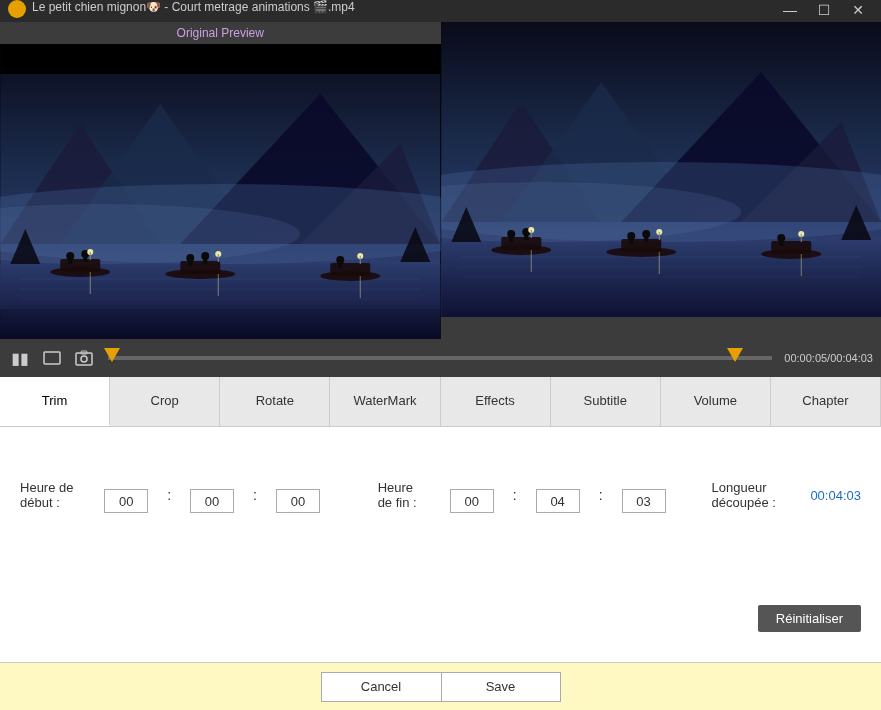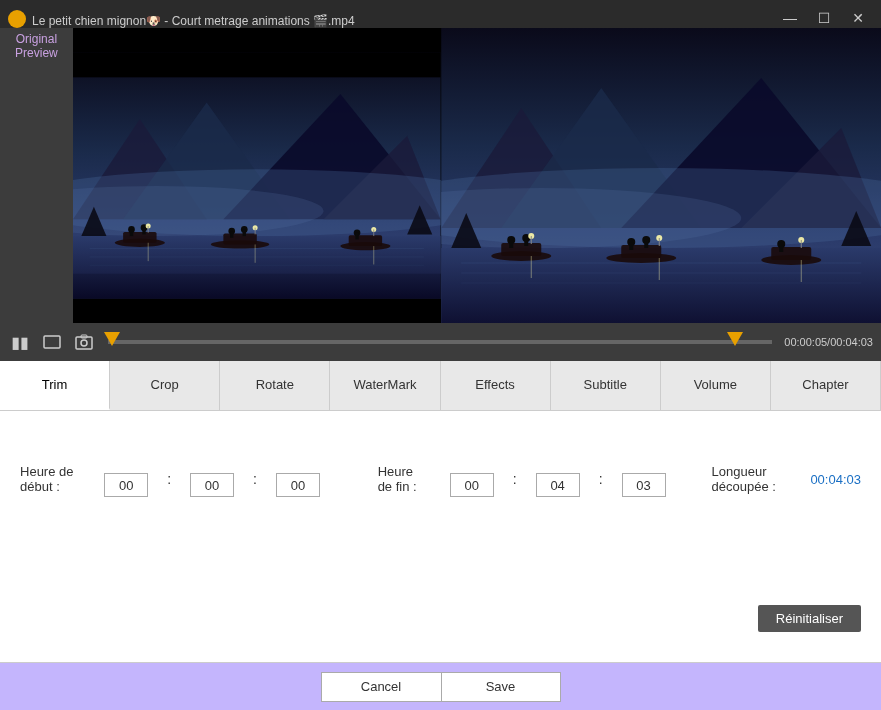--- a/index.html
+++ b/index.html
@@ -11,23 +11,23 @@
       font-size: 13px;
       overflow: hidden;
       display: flex;
       flex-direction: column;
     }
 
     
     #title-bar {
       background: #2b2b2b;
       color: #fff;
-      height: 28px;
-      display: flex;
-      align-items: flex-end;
+      height: 22px;
+      display: flex;
+      align-items: flex-start;
       padding: 0 8px;
       flex-shrink: 0;
     }
     #title-bar .app-icon {
       width: 18px;
       height: 18px;
       margin-right: 6px;
       background: #e8a000;
       border-radius: 50%;
       flex-shrink: 0;
@@ -64,21 +64,21 @@
 
     
     #preview-area {
       display: flex;
       flex-direction: row;
       flex: 0 0 auto;
     }
     .preview-panel {
       flex: 1;
       display: flex;
-      flex-direction: row;
+      flex-direction: column;
     }
     .preview-label {
       text-align: center;
       color: #c8a0e0;
       font-size: 12px;
       padding: 4px 0;
       background: #3c3c3c;
     }
     .preview-video {
       width: 100%;
@@ -240,21 +240,21 @@
       color: #fff;
       border: none;
       padding: 6px 18px;
       font-size: 13px;
       cursor: pointer;
       border-radius: 2px;
     }
 
     
     #bottom-bar {
-      background: #c4b5fd;
+      background: #fef9c3;
       border-top: 1px solid #ccc;
       height: 48px;
       display: flex;
       align-items: center;
       justify-content: center;
       gap: 0;
       flex-shrink: 0;
     }
     .bottom-btn {
       width: 120px;

